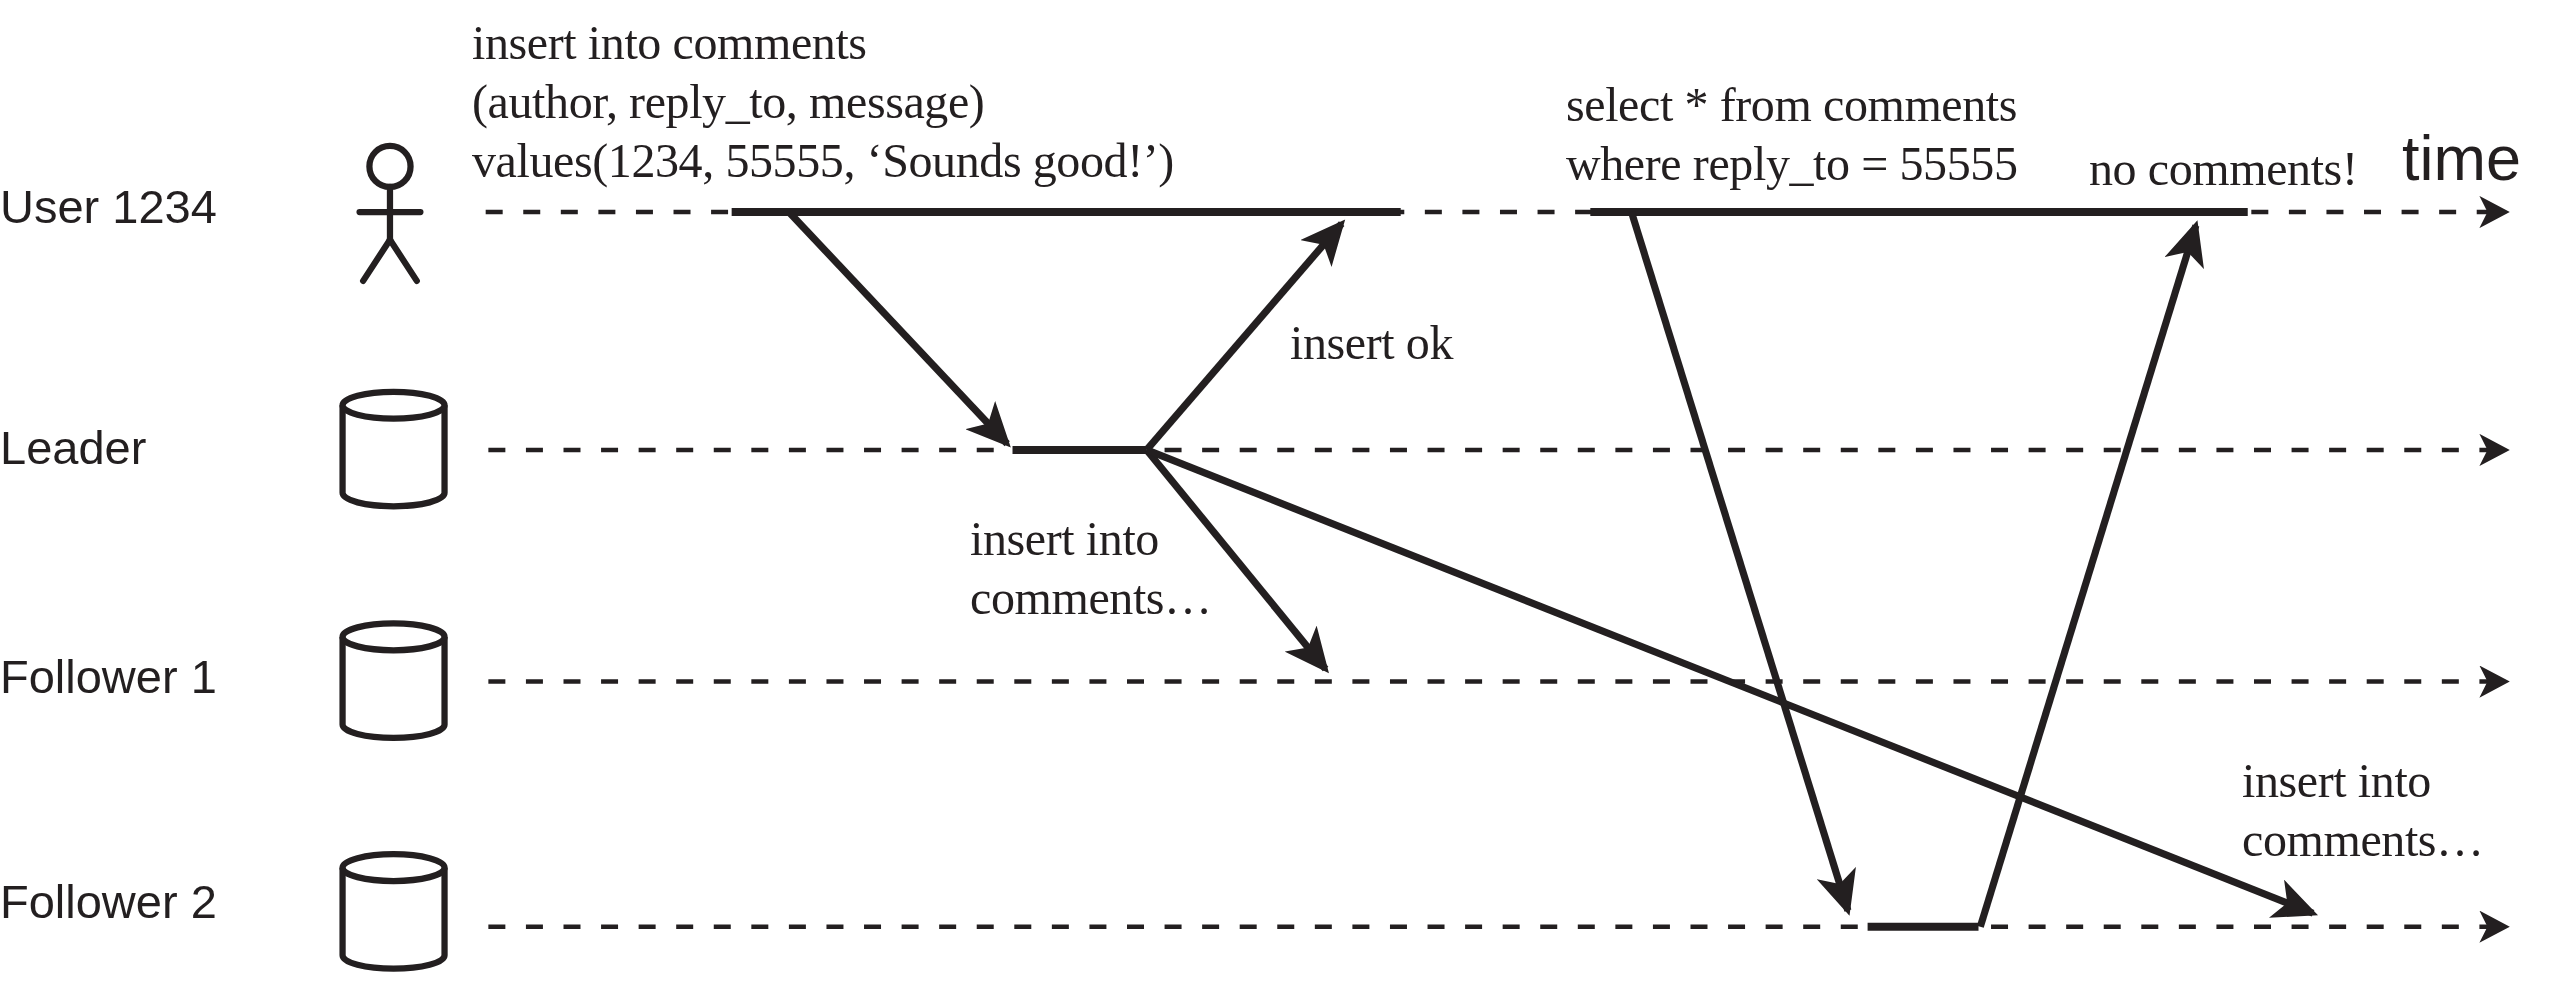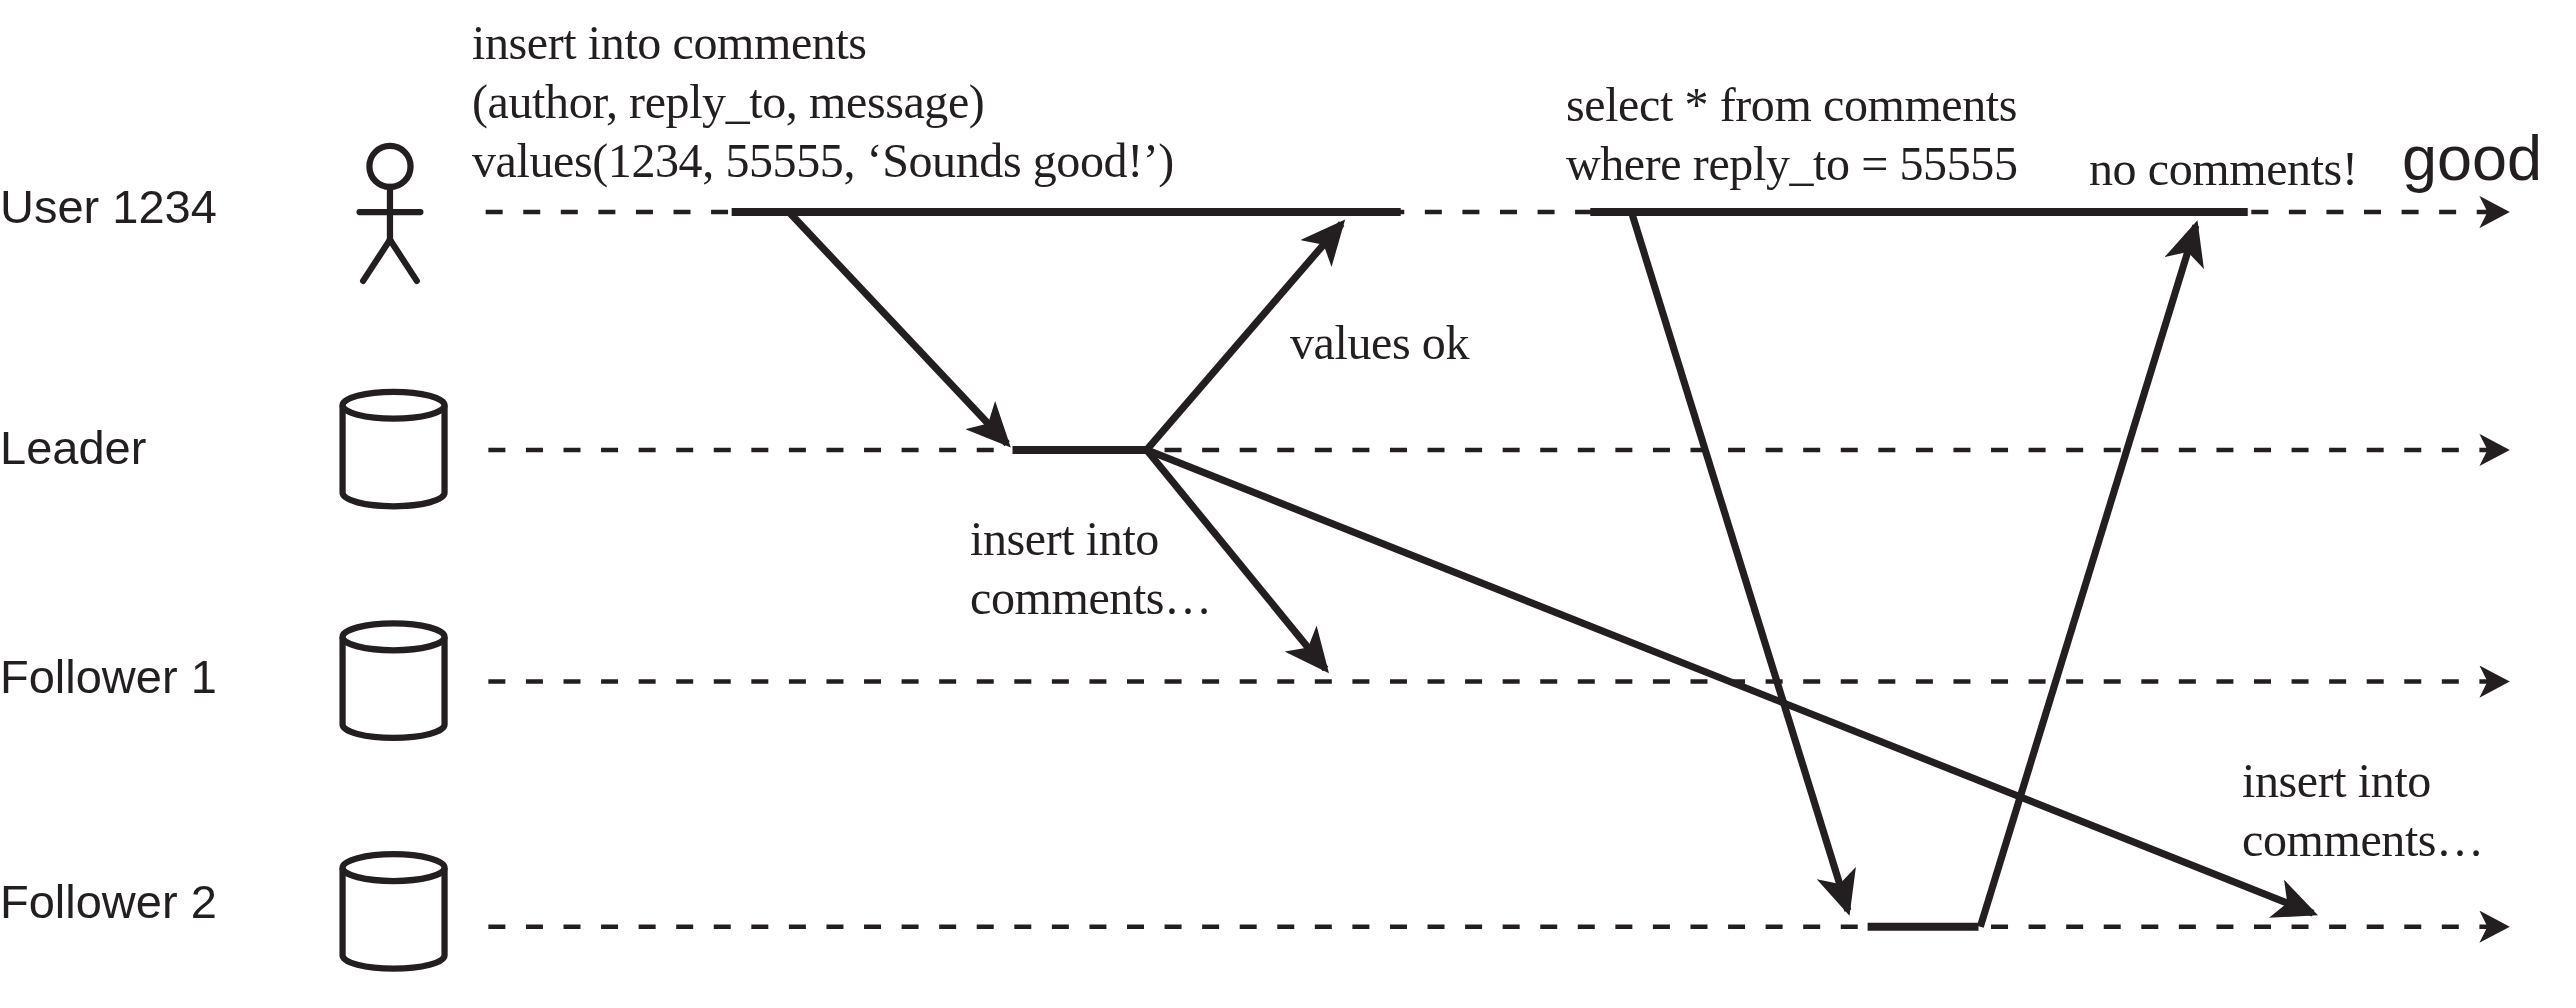--- a/index.html
+++ b/index.html
@@ -101,22 +101,22 @@
   <div class="actor-label" style="top:208px">User 1234</div>
   <div class="actor-label" style="top:449px">Leader</div>
   <div class="actor-label" style="top:678px">Follower 1</div>
   <div class="actor-label" style="top:903px">Follower 2</div>
 
   <div class="annotation" style="left:472px;  top:12.5px">insert into comments
 (author, reply_to, message)
 values(1234, 55555, ‘Sounds good!’)</div>
   <div class="annotation" style="left:1566px; top:75px">select * from comments
 where reply_to = 55555</div>
-  <div class="annotation" style="left:1290px; top:313px">values ok</div>
+  <div class="annotation" style="left:1290px; top:313px">insert ok</div>
   <div class="annotation" style="left:2089px; top:139px">no comments!</div>
   <div class="annotation" style="left:970px; top:509px">insert into
 comments…</div>
   <div class="annotation" style="left:2242px; top:751px">insert into
 comments…</div>
-  <div class="time-label" style="left:2402px; top:125px">good</div>
+  <div class="time-label" style="left:2402px; top:125px">time</div>
 
 </div>
 
 
 </body></html>

